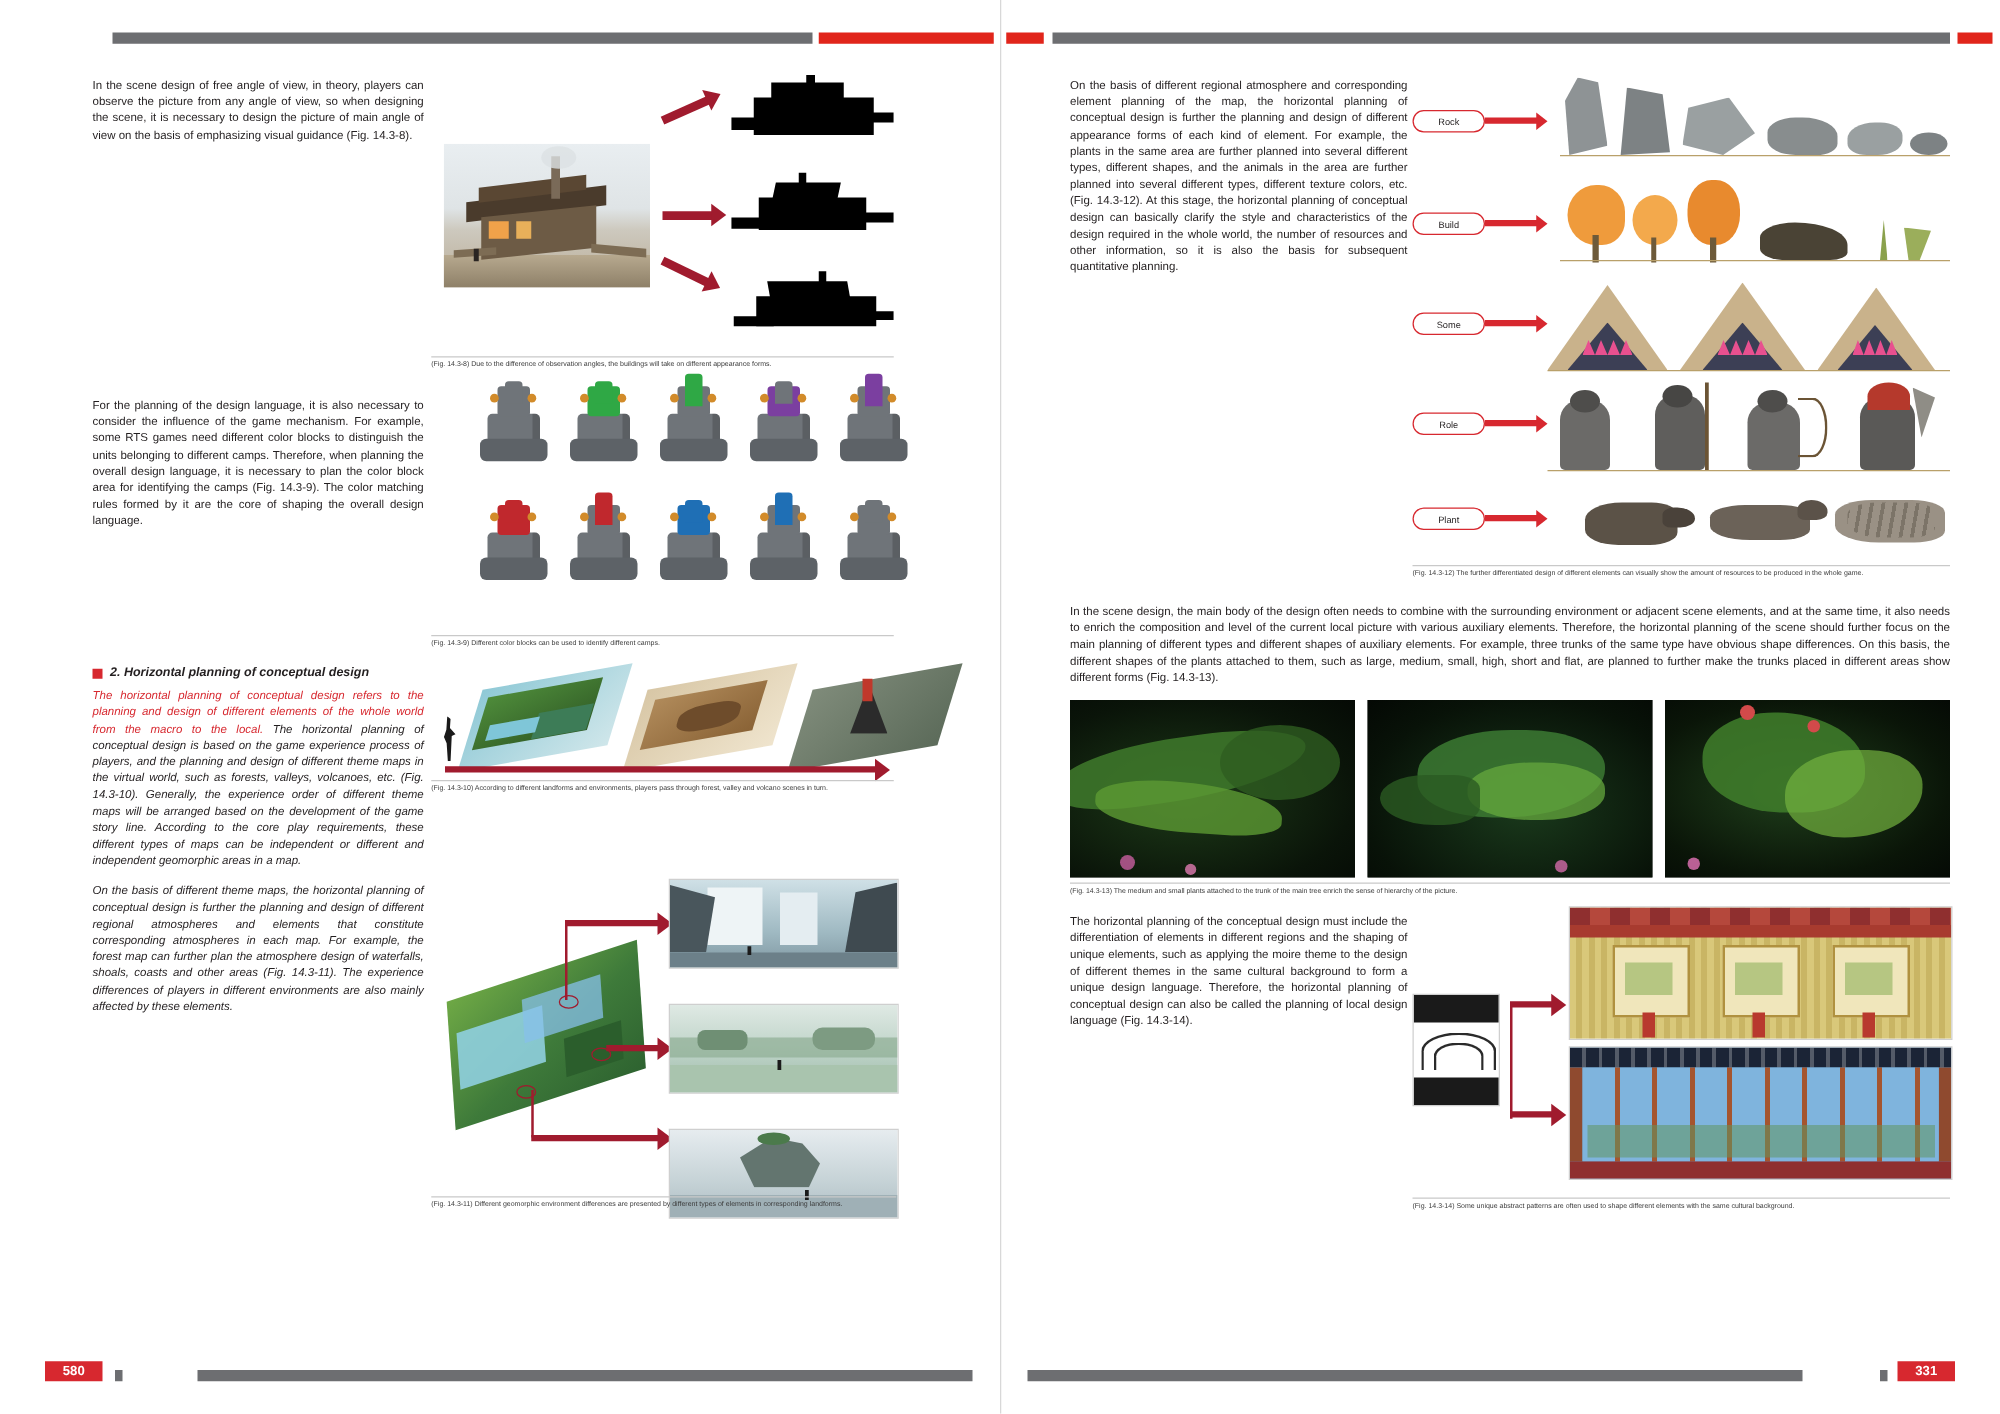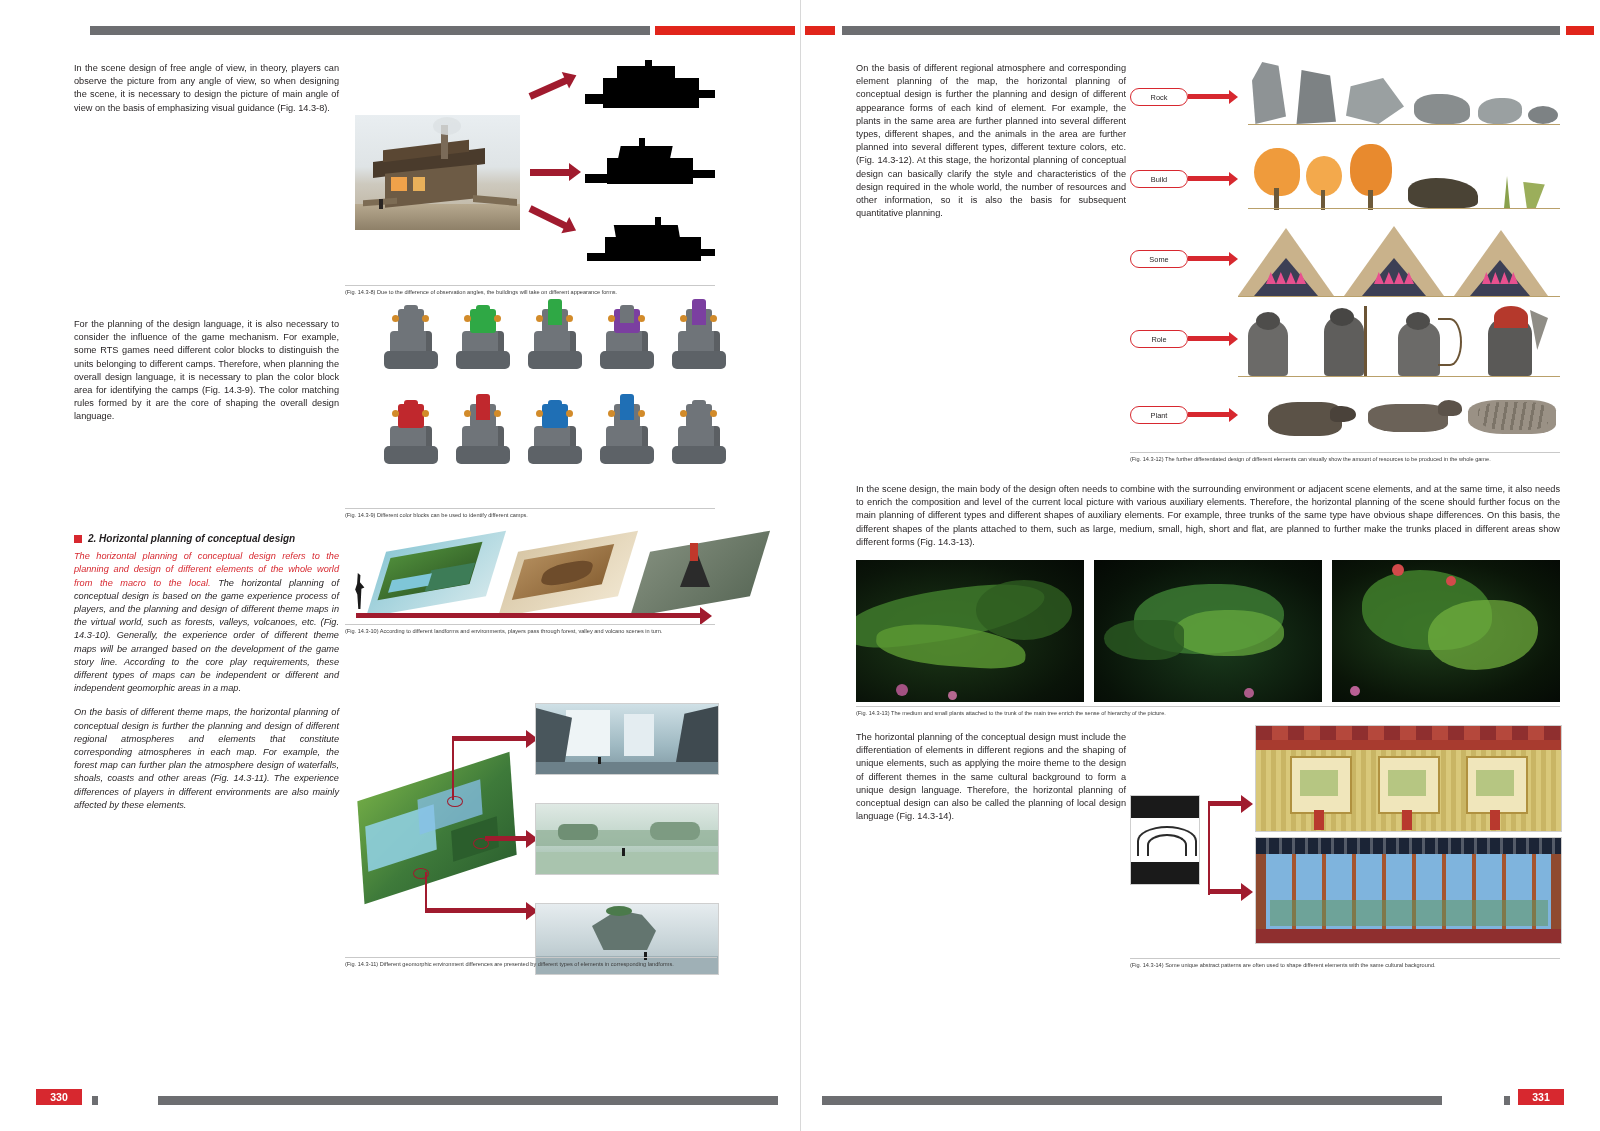--- a/index.html
+++ b/index.html
@@ -306,21 +306,21 @@
         <div style="position:absolute;inset:0;background:linear-gradient(to bottom,#e6ecef,#c5d2d6 60%,#aebcc2);"></div>
         <div style="position:absolute;left:56px;top:6px;width:64px;height:40px;background:#63756f;clip-path:polygon(18% 100%,0 40%,40% 0,78% 12%,100% 52%,86% 100%);"></div>
         <div style="position:absolute;left:70px;top:2px;width:26px;height:10px;background:#4b7a4b;border-radius:50%;"></div>
         <div style="position:absolute;left:0;bottom:0;width:100%;height:18px;background:#9fb0b6;"></div>
         <div style="position:absolute;left:108px;bottom:14px;width:3px;height:8px;background:#1b1b1b;"></div>
       </div>
     </div>
     <div class="cap" style="left:345px;top:957px;width:372px;">(Fig. 14.3-11) Different geomorphic environment differences are presented by different types of elements in corresponding landforms.</div>
 
     <div style="position:absolute;left:36px;bottom:26px;width:46px;height:16px;background:#d7282f;"></div>
-    <div class="folio" style="left:36px;width:46px;height:16px;bottom:26px;">330</div>
+    <div class="folio" style="left:36px;width:46px;height:16px;bottom:26px;">580</div>
     <div class="folio-bar" style="left:92px;width:6px;background:#6d6e71;"></div>
     <div class="folio-bar" style="left:158px;width:620px;"></div>
   </div>
 
   <div class="page page-right">
 
     <div class="toprule red" style="left:5px;width:30px;"></div>
     <div class="toprule" style="left:42px;width:718px;"></div>
     <div class="toprule red" style="left:766px;width:28px;"></div>
 

